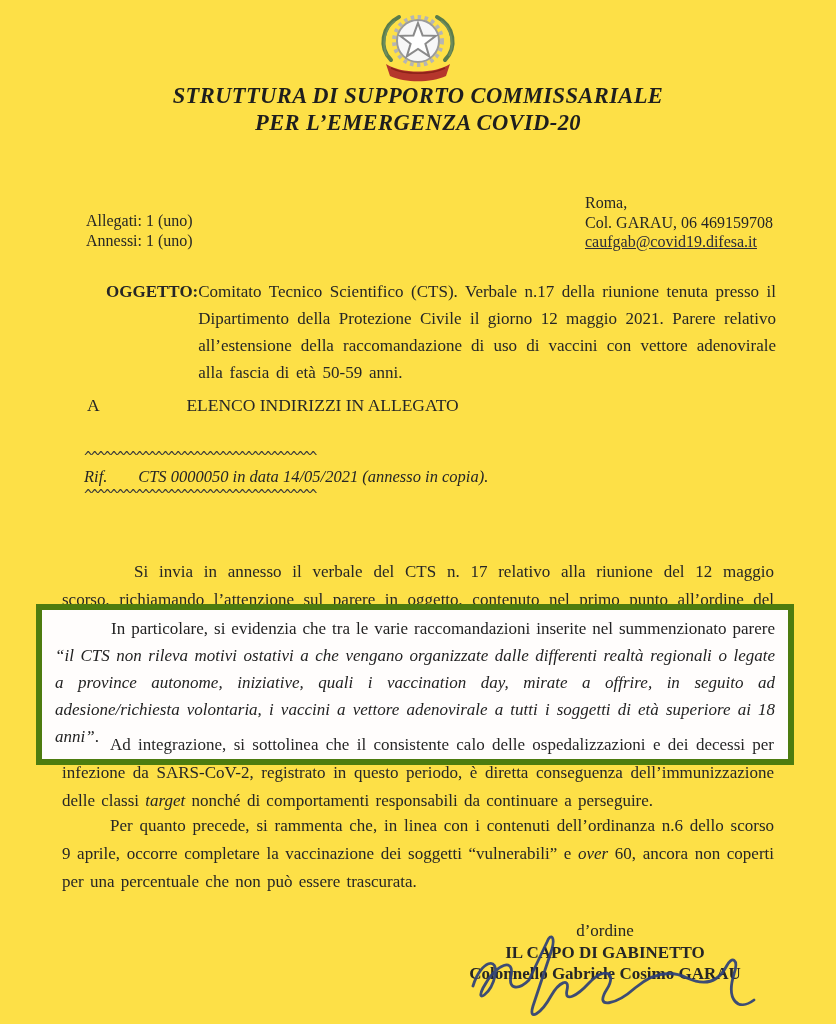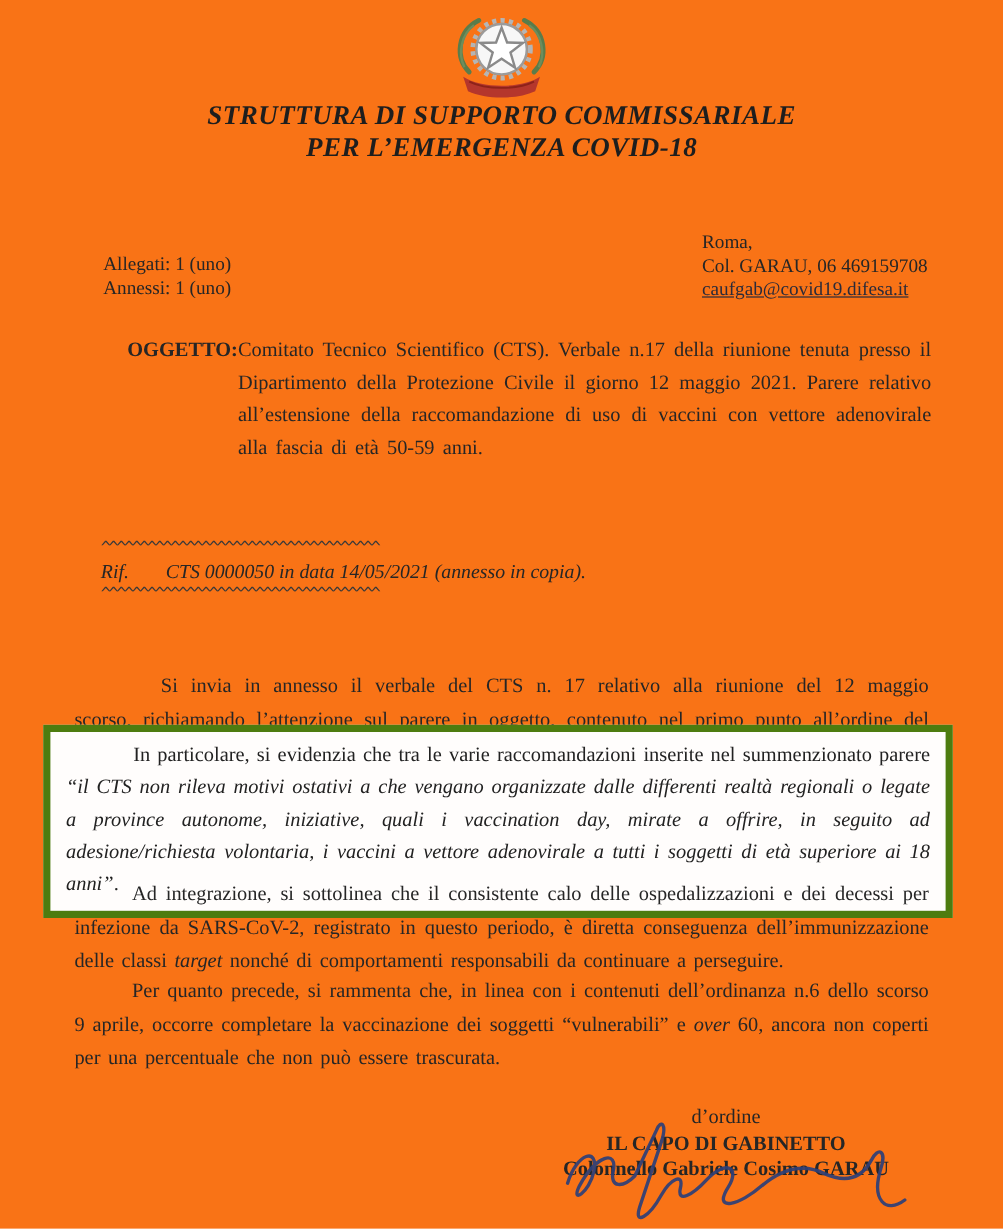--- a/index.html
+++ b/index.html
@@ -1,17 +1,17 @@
 <!DOCTYPE html>
 <html><head>
 <meta charset="utf-8">
 <style>
   html,body{margin:0;padding:0;background:#ffffff;}
   .page{
-    position:relative;width:836px;height:1024px;background:#f97316;
+    position:relative;width:836px;height:1024px;background:#fde047;
     font-family:"Liberation Serif","DejaVu Serif",serif;color:#262626;overflow:hidden;
   }
   
   .emblem{position:absolute;top:8px;left:50%;transform:translateX(-50%);}
   
   .title{position:absolute;top:82px;left:0;width:100%;text-align:center;
     font-weight:bold;font-style:italic;font-size:22.5px;line-height:27px;letter-spacing:.4px;color:#1e1e1e;}
   
   .contact{position:absolute;left:585px;top:193px;font-size:16px;line-height:19.5px;}
   .contact a{color:#2b2b3a;text-decoration:underline;}
@@ -64,39 +64,43 @@
 
       <path d="M49 15 L53.6 27.4 L66.8 27.8 L56.4 35.8 L60.2 48.4 L49 41 L37.8 48.4 L41.6 35.8 L31.2 27.8 L44.4 27.4 Z" fill="#ffffff" stroke="#8a8a8a" stroke-width="2"></path>
 
       <path d="M17,56 C32,66 66,66 81,56 L77,68 C62,75 36,75 21,68 Z" fill="#b5362c"></path>
       <path d="M22,60 C36,67 62,67 76,60" fill="none" stroke="#8d2219" stroke-width="1.5"></path>
     </svg>
   </div>
 
   <div class="title">
     <div>STRUTTURA DI SUPPORTO COMMISSARIALE</div>
-    <div>PER L’EMERGENZA COVID-18</div>
+    <div>PER L’EMERGENZA COVID-20</div>
   </div>
 
   <div class="contact">
     <div>Roma,</div>
     <div>Col. GARAU, 06 469159708</div>
     <div><a href="#">caufgab@covid19.difesa.it</a></div>
   </div>
 
   <div class="encl">
     <div>Allegati: 1 (uno)</div>
     <div>Annessi: 1 (uno)</div>
   </div>
 
   <div class="oggetto">
     <span class="lbl">OGGETTO:</span>
     <span class="txt">Comitato Tecnico Scientifico (CTS). Verbale n.17 della riunione tenuta presso il Dipartimento della Protezione Civile il giorno 12 maggio 2021. Parere relativo all’estensione della raccomandazione di uso di vaccini con vettore adenovirale alla fascia di età 50-59 anni.</span>
   </div>
 
+  <div class="addr">
+    <span class="to">A</span>
+    <span>ELENCO INDIRIZZI IN ALLEGATO</span>
+  </div>
 
   <div class="refblock">
     <span class="zig">^^^^^^^^^^^^^^^^^^^^^^^^^^^^^^^^^^^^</span>
     <div class="refline">
       <span class="rl">Rif.</span>
       <span>CTS 0000050 in data 14/05/2021 (annesso in copia).</span>
     </div>
     <span class="zig">^^^^^^^^^^^^^^^^^^^^^^^^^^^^^^^^^^^^</span>
   </div>
 

